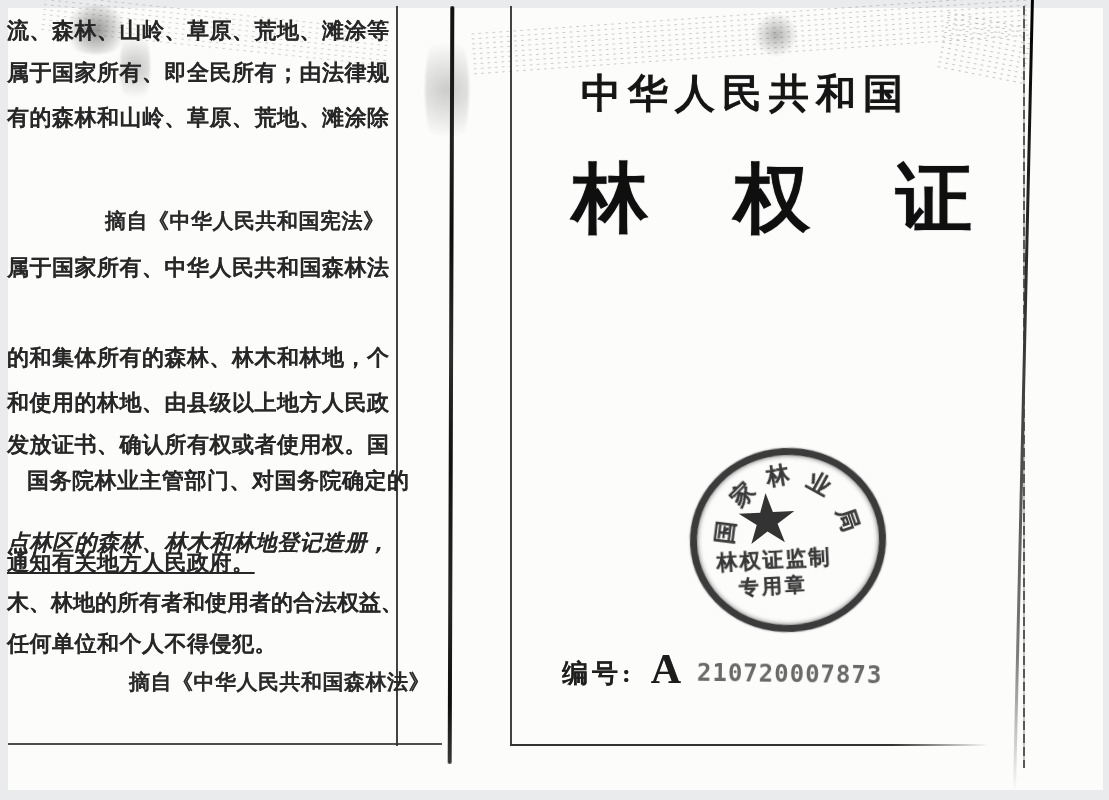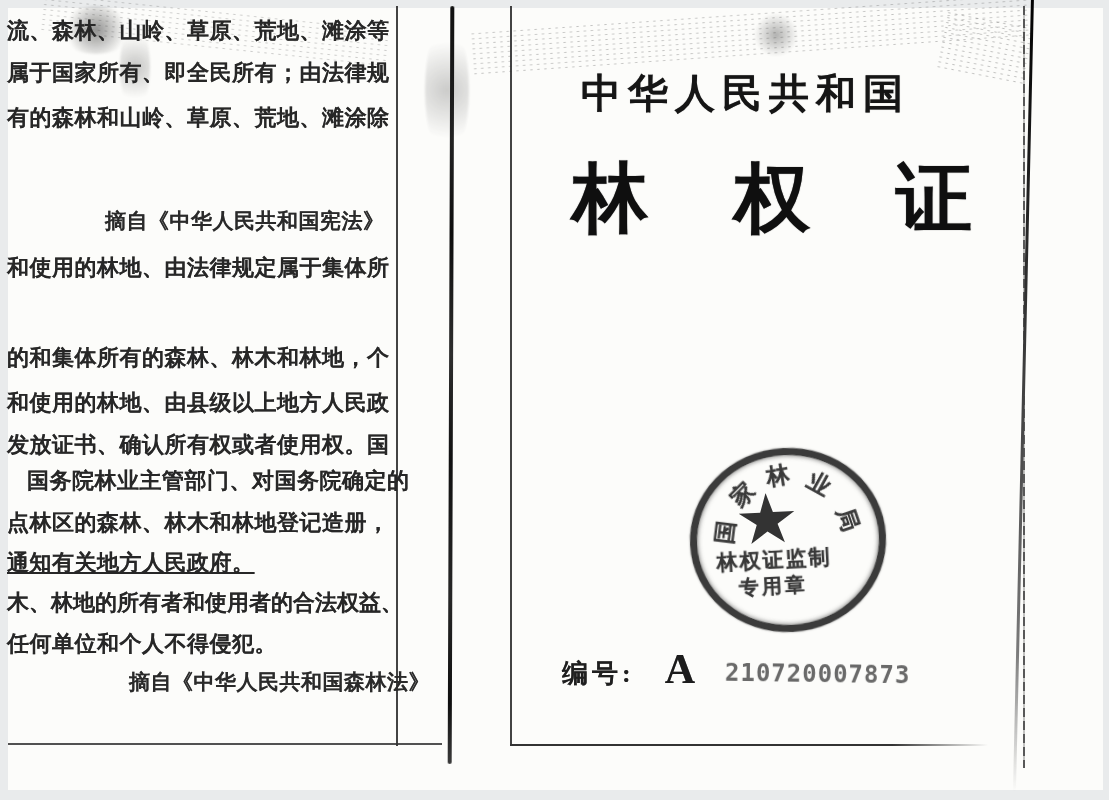--- a/index.html
+++ b/index.html
@@ -75,21 +75,21 @@
     text-shadow:0 0 .8px rgba(50,50,50,.8);filter:blur(.4px);
   }
   .seal-text{
     position:absolute;left:0;width:100%;text-align:center;
     color:#383838;font-weight:700;white-space:nowrap;
     text-shadow:0 0 .8px rgba(50,50,50,.8);filter:blur(.4px);
   }
   #seal-line1{top:97px;font-size:21px;letter-spacing:2px;margin-left:-15px;}
   #seal-line2{top:124px;font-size:20px;letter-spacing:3px;margin-left:-17px;}
   
-  #serial-row{position:absolute;left:562px;top:648px;display:flex;align-items:flex-start;gap:14px;}
+  #serial-row{position:absolute;left:562px;top:648px;display:flex;align-items:flex-start;}
   #serial-label{
     font-size:26px;font-weight:700;color:#1f1f1f;letter-spacing:4px;
     padding-top:8px;text-shadow:0 0 .6px rgba(0,0,0,.55);filter:blur(.25px);
   }
   #serial-prefix{
     font-size:42px;font-weight:600;color:#1c1c1c;margin-left:16px;line-height:1;
     font-family:"Liberation Serif","DejaVu Serif",serif;
     text-shadow:0 0 .6px rgba(0,0,0,.5);filter:blur(.2px);
   }
   #serial-number{
@@ -129,26 +129,26 @@
 <div class="vline" style="left:510px;top:6px;width:2px;height:740px;opacity:.9;"></div>
 <div class="hline" style="left:510px;top:744px;width:478px;height:2px;background:linear-gradient(90deg,#333 0 80%,rgba(51,51,51,0) 100%);"></div>
 <div id="right-edge-a"></div>
 <div id="right-edge-b"></div>
 
 <div>
   <div class="bline" style="top:16px;">流、森林、山岭、草原、荒地、滩涂等</div>
   <div class="bline" style="top:58px;">属于国家所有、即全民所有；由法律规</div>
   <div class="bline" style="top:103px;">有的森林和山岭、草原、荒地、滩涂除</div>
   <div class="qline" style="left:105px;top:172px;margin-top:35px;">摘自《中华人民共和国宪法》</div>
-  <div class="bline" style="top:253px;">和使用的林地、由法律规定属于集体所</div>
+  <div class="bline" style="top:253px;">属于国家所有、中华人民共和国森林法</div>
   <div class="bline" style="top:343px;">的和集体所有的森林、林木和林地，个</div>
   <div class="bline" style="top:388px;">和使用的林地、由县级以上地方人民政</div>
   <div class="bline" style="top:430px;">发放证书、确认所有权或者使用权。国</div>
   <div class="bline" style="top:466px;margin-left:20px;">国务院林业主管部门、对国务院确定的</div>
-  <div class="bline" style="top:508px;">点林区的森林、林木和林地登记造册，</div>
+  <div class="bline" style="top:528px;font-style:italic;">点林区的森林、林木和林地登记造册，</div>
   <div class="bline" style="top:548px;text-decoration:underline;">通知有关地方人民政府。</div>
   <div class="bline" style="top:588px;letter-spacing:0;">木、林地的所有者和使用者的合法权益、</div>
   <div class="bline" style="top:629px;">任何单位和个人不得侵犯。</div>
   <div class="qline" style="left:97px;top:668px;margin-left:32px;">摘自《中华人民共和国森林法》</div>
 </div>
 
 <div class="center-row" id="country-name" style="top:66px;">
   <span>中华人民共和国</span>
 </div>
 

